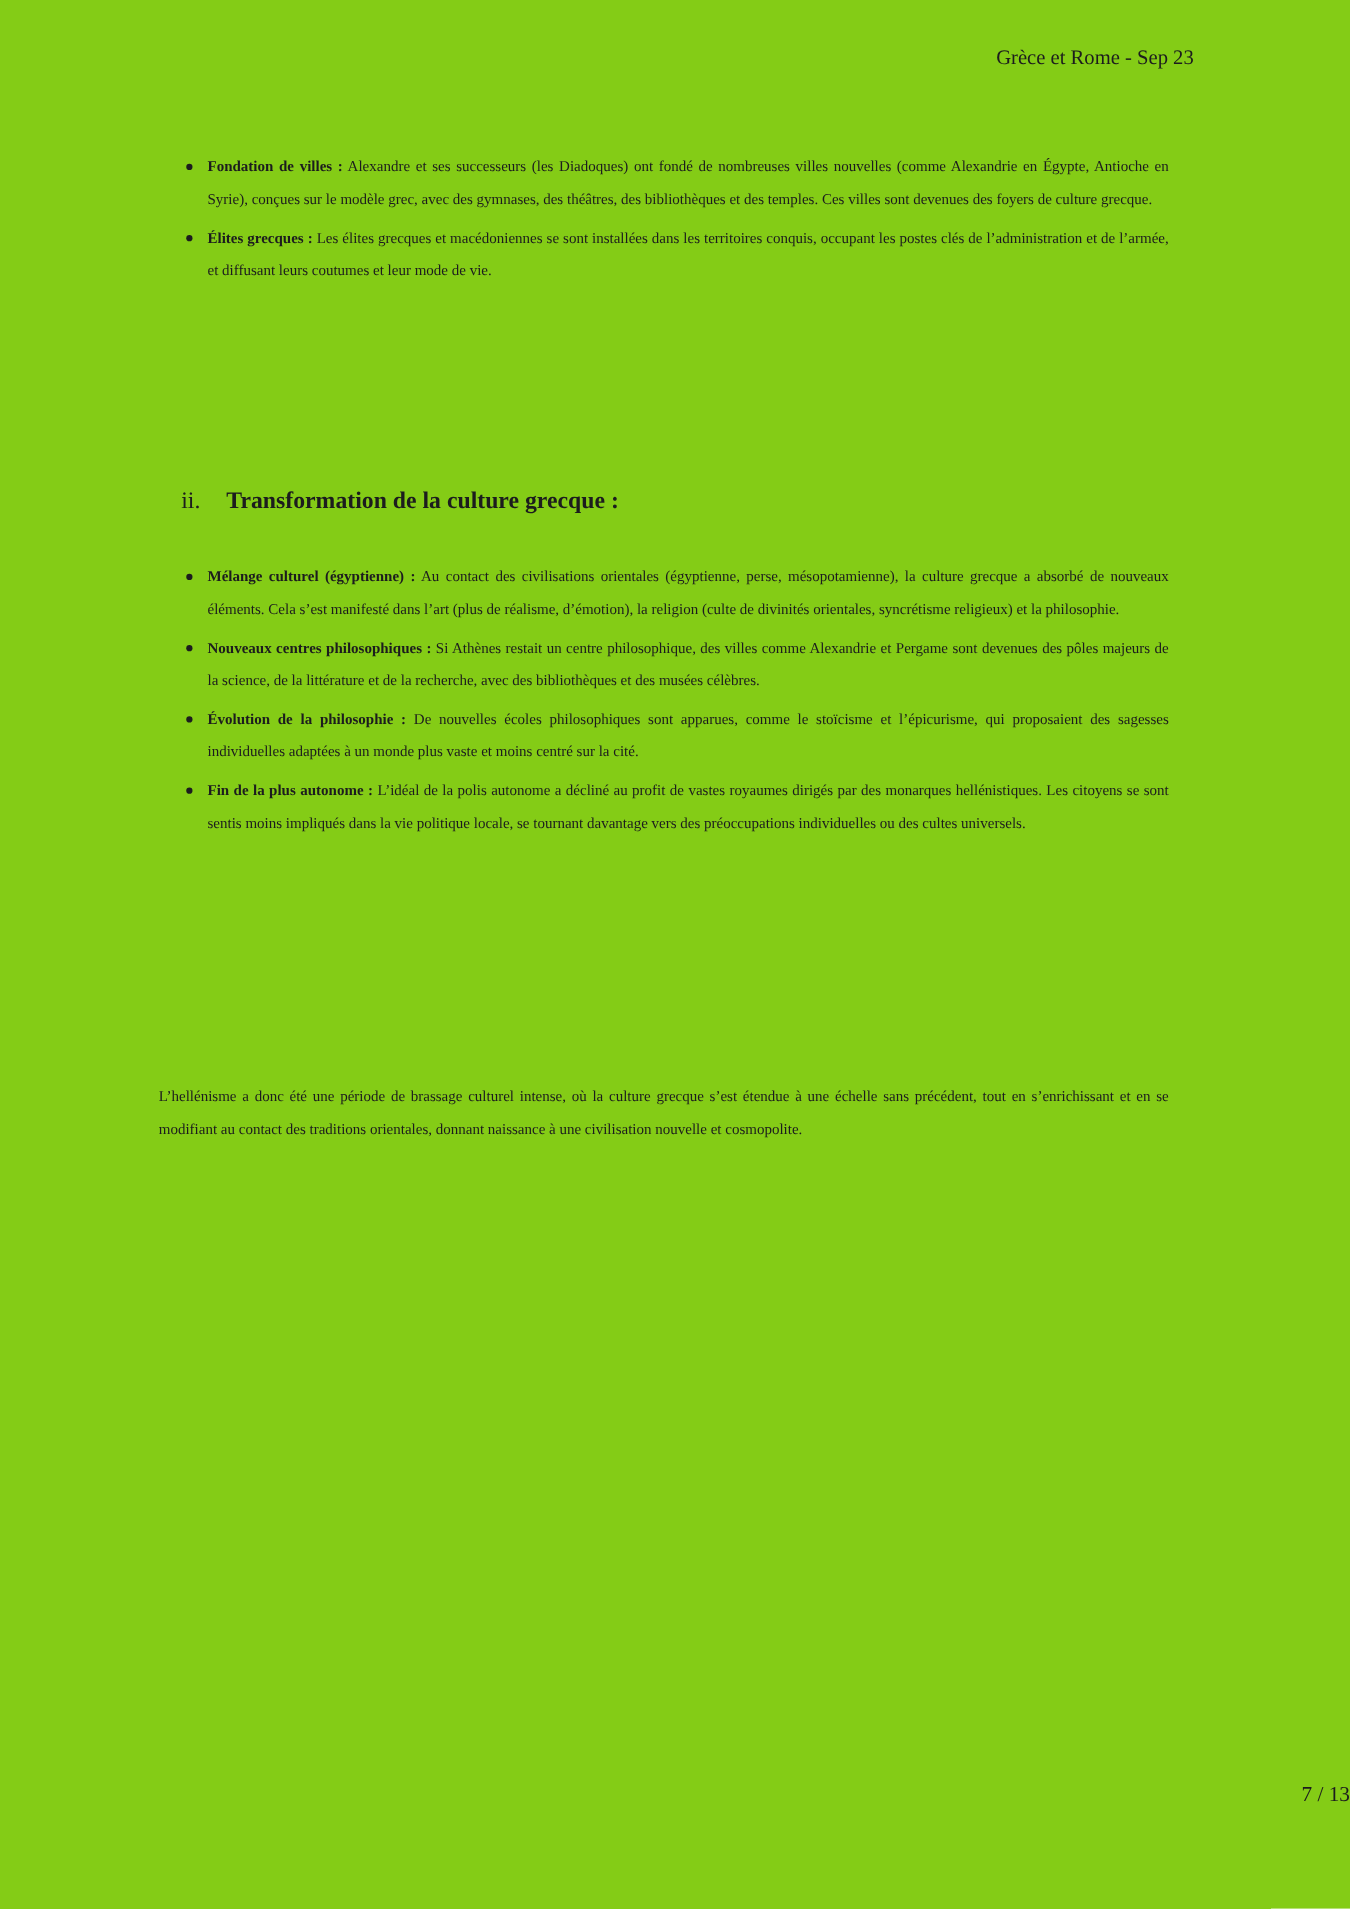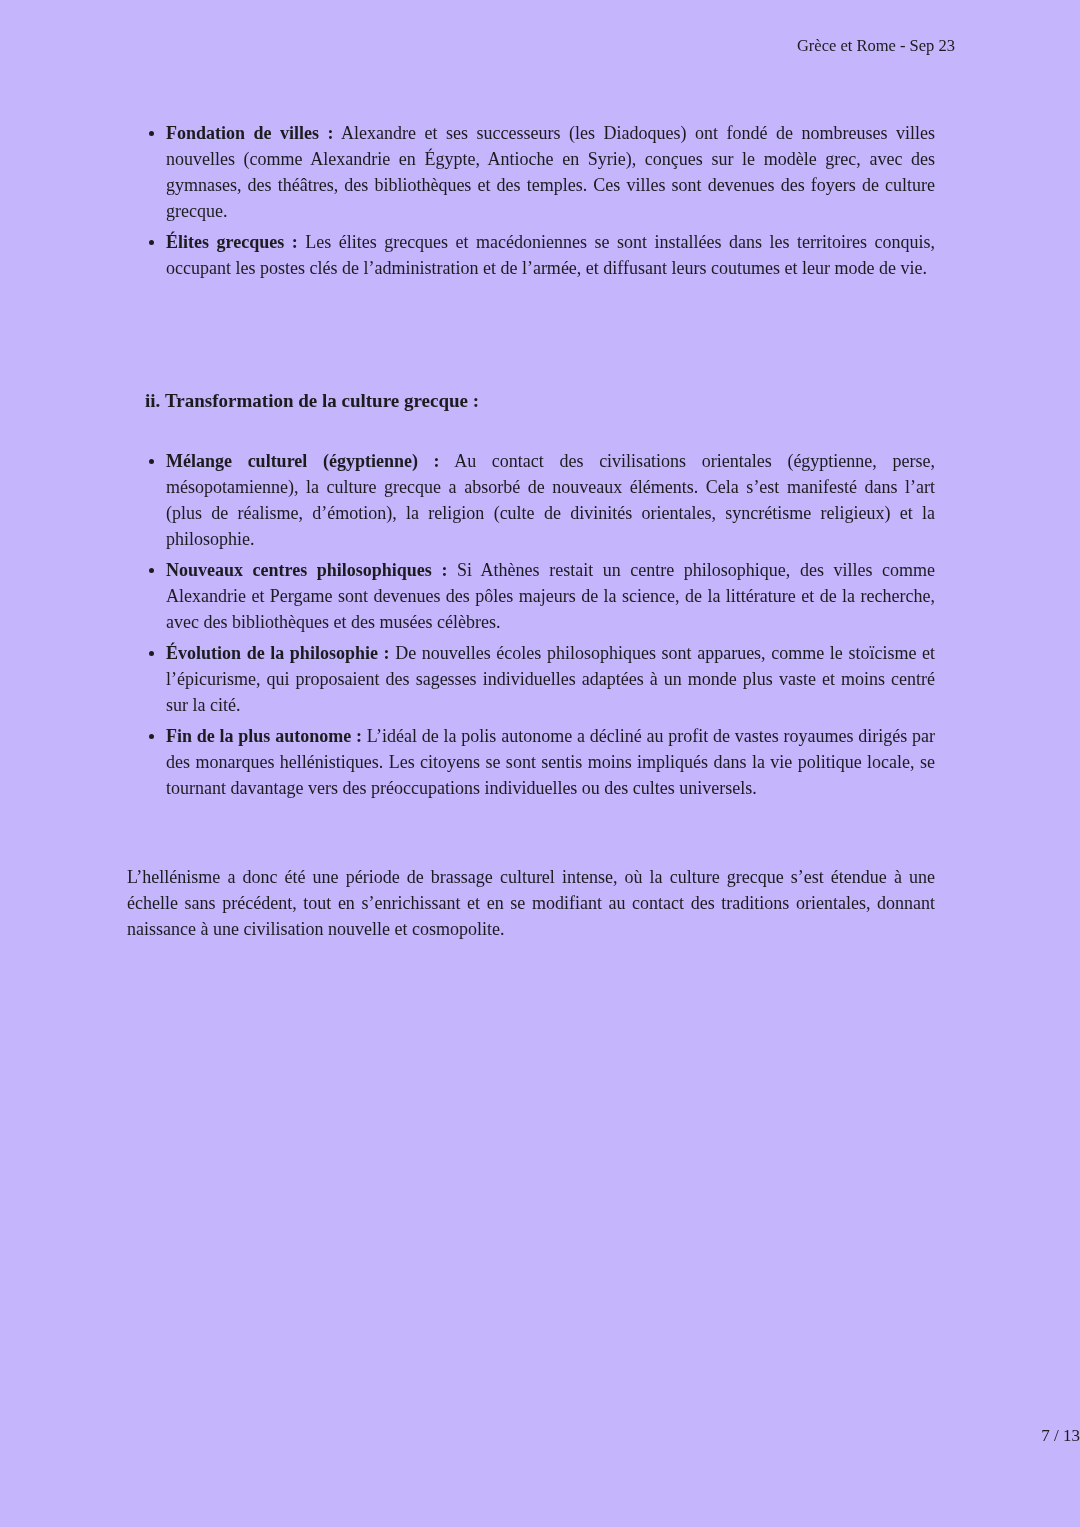--- a/index.html
+++ b/index.html
@@ -4,38 +4,38 @@
 <style>
   html, body {
     margin: 0;
     padding: 0;
     background: #ffffff;
   }
   .page {
     position: relative;
     width: 1080px;
     height: 1527px;
-    background: #c4b5fd;
+    background: #84cc16;
     font-family: "Liberation Serif", "DejaVu Serif", serif;
     color: #1c1c1e;
     overflow: hidden;
   }
   .header {
     position: absolute;
     top: 36px;
     right: 125px;
     font-size: 16.5px;
     line-height: 1.2;
     color: #1c1c1e;
   }
   .content-block {
     position: absolute;
     left: 127px;
     width: 808px;
-    font-size: 18px;
+    font-size: 12px;
     line-height: 26px;
   }
   .list1 { top: 120px; }
   .list2 { top: 448px; }
   ul.bullets {
     list-style: none;
     margin: 0;
     padding: 0;
   }
   ul.bullets li {
@@ -54,22 +54,22 @@
     background: #1c1c1e;
   }
   .lead { font-weight: 700; }
   .section-heading {
     top: 387px;
     font-size: 19px;
     line-height: 28px;
     padding-left: 18px;
     box-sizing: border-box;
   }
-  .heading-numeral { font-weight: 700; }
-  .heading-title { font-weight: 700; }
+  .heading-numeral { font-weight: 400; }
+  .heading-title { font-weight: 700; margin-left: 16px; }
   .closing {
     top: 864px;
     text-align: justify;
   }
   .footer {
     position: absolute;
     top: 1426px;
     left: 0;
     width: 1080px;
     text-align: right;

